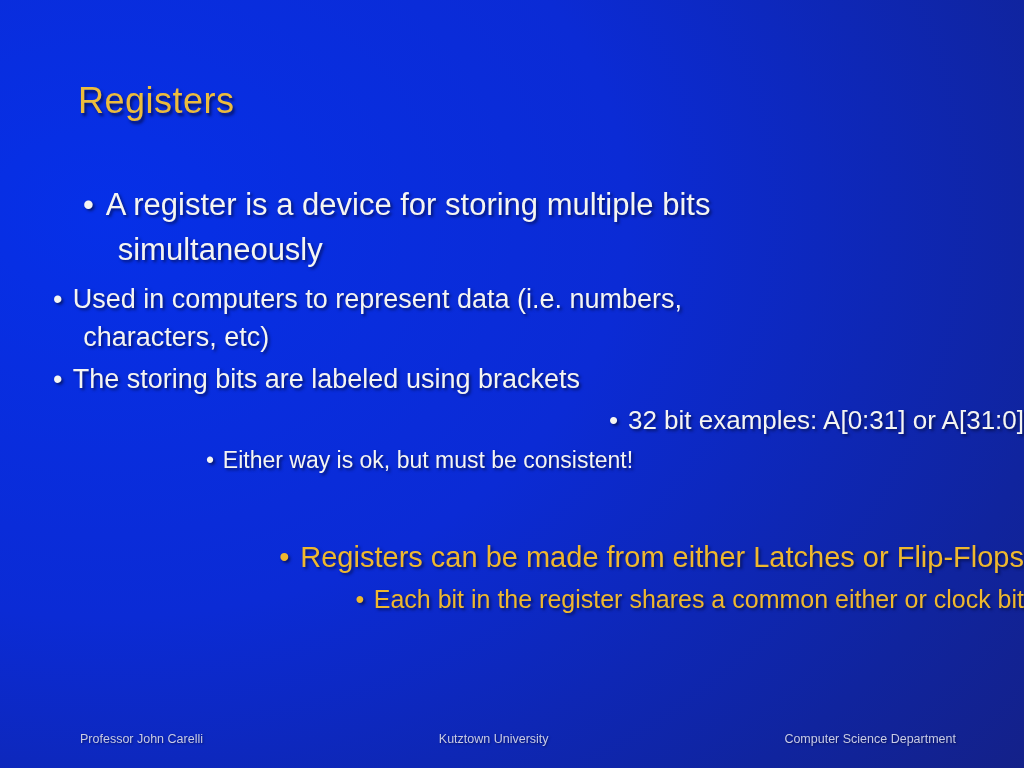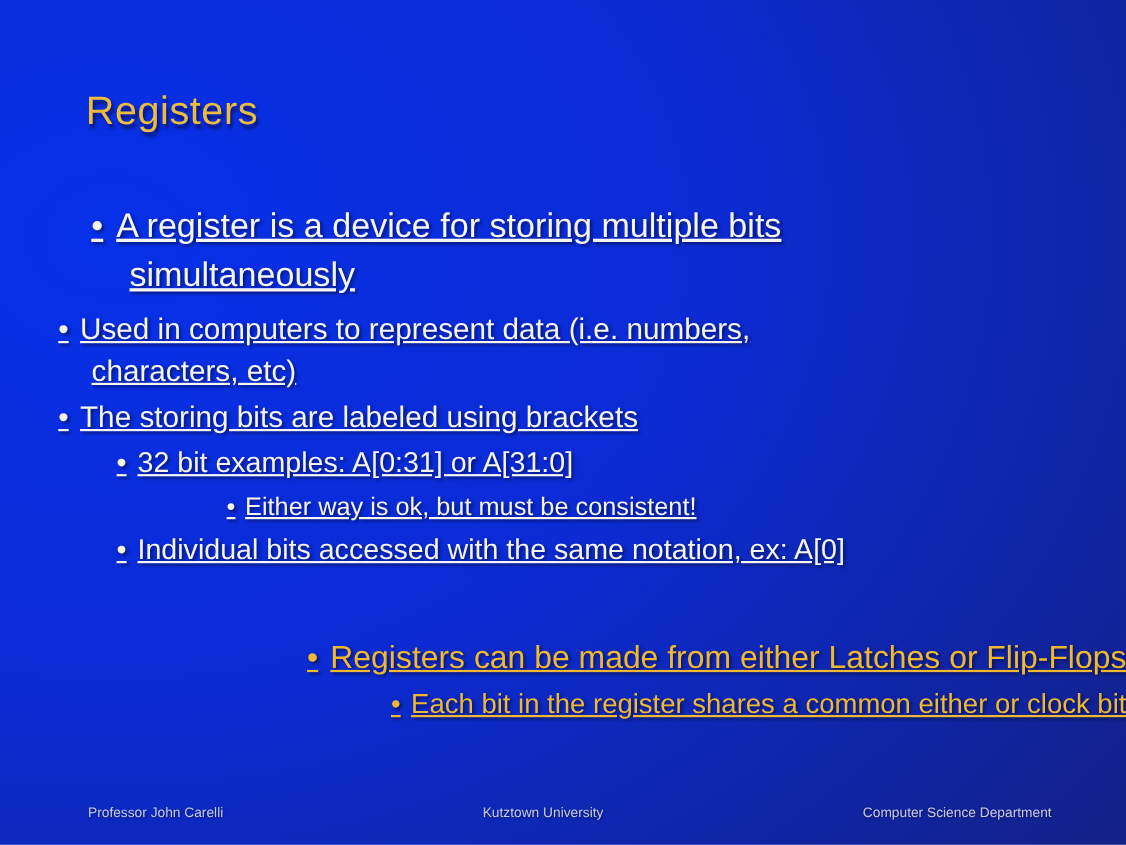--- a/index.html
+++ b/index.html
@@ -17,26 +17,25 @@
     font-size: 36px; font-weight: 500; letter-spacing: 0.5px;
     color: #EDBC3C;
     text-shadow: 2px 3px 3px rgba(4,8,45,0.65);
   }
   .content { position: absolute; top: 182px; left: 0; width: 1024px; }
   .line {
     padding-left: 1.12em; text-indent: -1.12em;
     color: #F5F5F2;
     text-shadow: 2px 2px 3px rgba(4,8,45,0.6);
     margin: 0 0 4px 0;
-    text-decoration: underline;
   }
   .line .dot { margin-right: 0.38em; }
   .lvl-1 { margin-left: 83px;  font-size: 31px; line-height: 45px; margin-bottom: 8px; }
   .lvl-2 { margin-left: 53px; font-size: 27px; line-height: 38px; }
-  .lvl-3 { margin-left: 106px; font-size: 26px; line-height: 37px; }
+  .lvl-3 { margin-left: 80px; font-size: 26px; line-height: 37px; text-align: right; }
   .lvl-4 { margin-left: 206px; font-size: 23px; line-height: 34px; }
   .clr-gold { color: #EFB82E; text-align: right; }
   .gold-l1 { margin-left: 83px;  font-size: 29px; line-height: 42px; margin-top: 59px; margin-bottom: 2px; }
   .gold-l2 { margin-left: 137px; font-size: 25px; line-height: 38px; }
   .w-l1 { max-width: 770px; }
   .w-l2 { max-width: 700px; }
   .footer {
     position: absolute; left: 10px; bottom: 22px; width: 1024px;
     display: flex; justify-content: space-between; align-items: baseline;
     box-sizing: border-box; padding: 0 78px 0 70px;
@@ -56,21 +55,20 @@
     <div class="line lvl-1 w-l1"><span class="dot">•</span><span>A register is a device for storing multiple bits simultaneously</span></div>
 
     <div class="line lvl-2 w-l2"><span class="dot">•</span><span>Used in computers to represent data (i.e. numbers, characters, etc)</span></div>
 
     <div class="line lvl-2"><span class="dot">•</span><span>The storing bits are labeled using brackets</span></div>
 
     <div class="line lvl-3"><span class="dot">•</span><span>32 bit examples: A[0:31] or A[31:0]</span></div>
 
     <div class="line lvl-4"><span class="dot">•</span><span>Either way is ok, but must be consistent!</span></div>
 
-    <div class="line lvl-3"><span class="dot">•</span><span>Individual bits accessed with the same notation, ex: A[0]</span></div>
 
     <div class="line gold-l1 clr-gold"><span class="dot">•</span><span>Registers can be made from either Latches or Flip-Flops</span></div>
 
     <div class="line gold-l2 clr-gold"><span class="dot">•</span><span>Each bit in the register shares a common either or clock bit</span></div>
 
   </div>
 
   <div class="footer">
     <span>Professor John Carelli</span>
     <span>Kutztown University</span>

